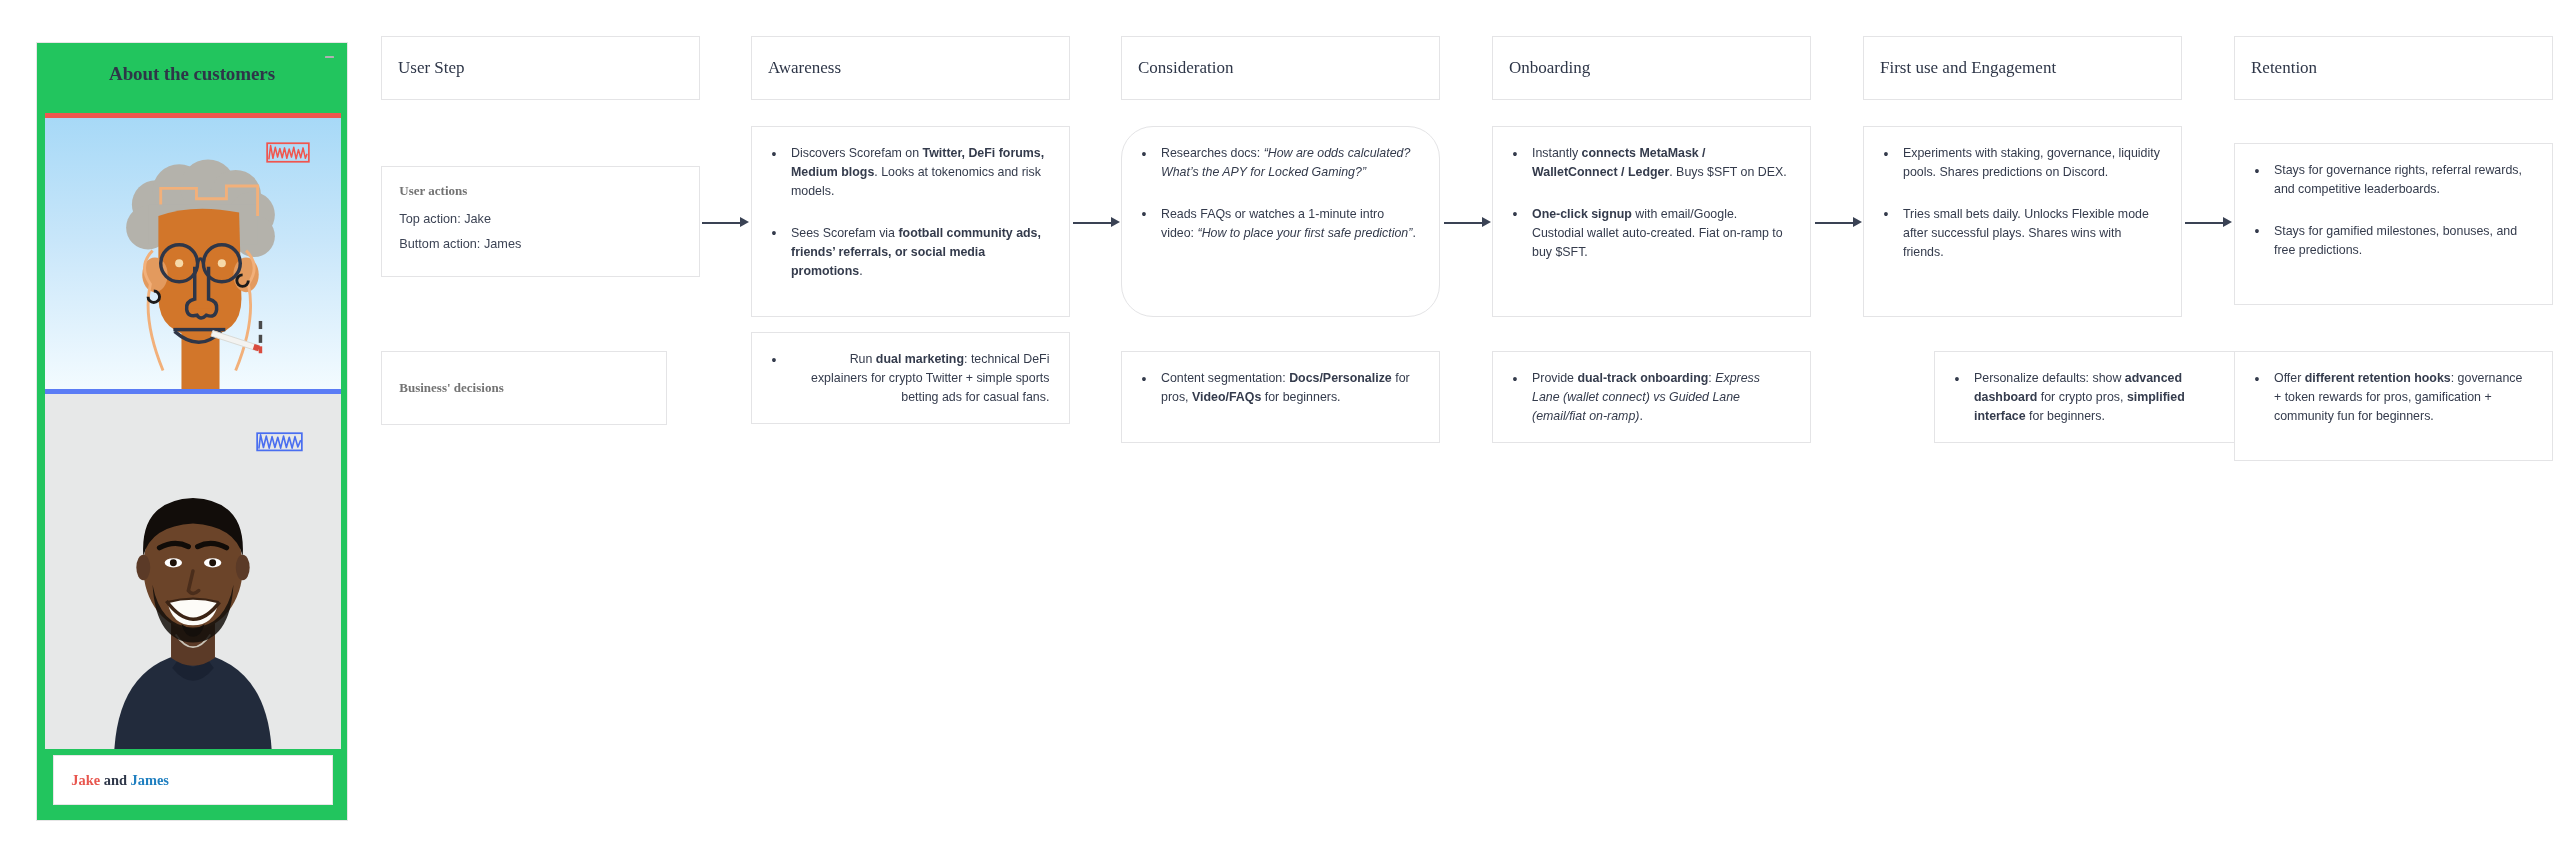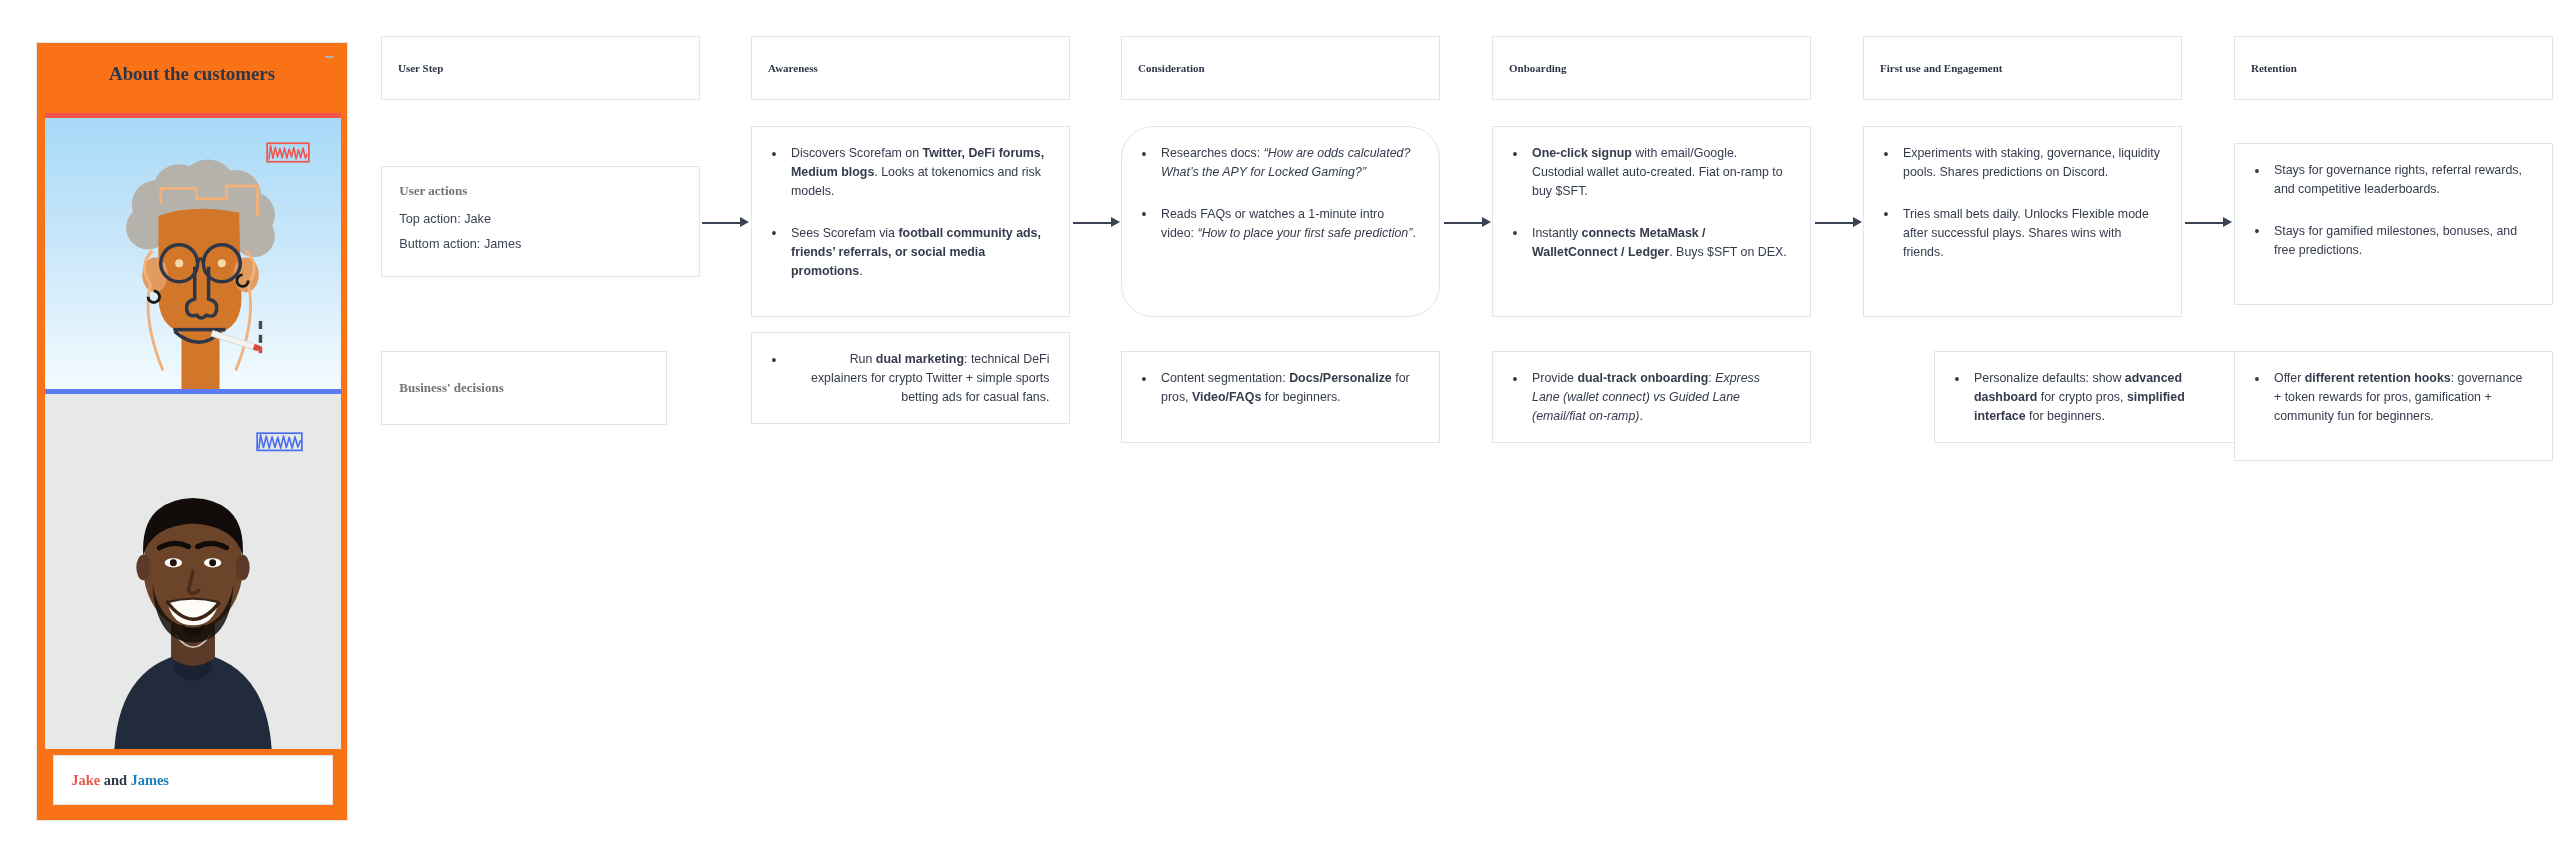--- a/index.html
+++ b/index.html
@@ -8,21 +8,21 @@
     background: #ffffff;
     font-family: "Liberation Sans", sans-serif;
     overflow: hidden;
   }
   .board { position: relative; width: 2576px; height: 855px; }
 
   
   .customer-panel {
     position: absolute; left: 36px; top: 42px;
     width: 312px; height: 779px;
-    background: #f97316;
+    background: #22c55e;
     border: 1.2px solid #e6e6e6;
   }
   .minimize-icon {
     position: absolute; right: 12.7px; top: 12.7px;
     width: 9.2px; height: 2.3px; background: #b0b0b3; border-radius: 0.6px;
   }
   .panel-title {
     text-align: center;
     font-family: "Liberation Serif", serif;
     font-weight: bold;
@@ -73,21 +73,21 @@
   .cell {
     position: absolute;
     border: 1.2px solid #e4e4e6;
     background: #ffffff;
   }
   .cell-head {
     display: flex; align-items: center;
   }
   .head-label {
     font-family: "Liberation Serif", serif;
-    font-weight: bold; font-size: 11px; color: #2e3648;
+    font-weight: normal; font-size: 17px; color: #2e3648;
     padding-left: 16px;
   }
   .rowlabel-cell { display: flex; align-items: center; }
   .rowlabel-inner { padding-left: 17.3px; }
   .rowlabel-title {
     font-family: "Liberation Serif", serif;
     font-weight: bold; font-size: 13px; color: #737373;
     margin-bottom: 10.4px;
   }
   .rowlabel-line {
@@ -281,22 +281,22 @@
         </ul>
     </div>
     <div class="cell" style="left:740px;top:126px; width:319px; height:191px;border-radius:32px;">
       <ul class="bullets">
           <li><span>Researches docs: </span><i>“How are odds calculated? What’s the APY for Locked Gaming?”</i></li>
           <li><span>Reads FAQs or watches a 1-minute intro video: </span><i>“How to place your first safe prediction”</i><span>.</span></li>
         </ul>
     </div>
     <div class="cell" style="left:1111px;top:126px; width:319px; height:191px;">
       <ul class="bullets">
+          <li><span>Instantly </span><b>connects MetaMask / WalletConnect / Ledger</b><span>. Buys $SFT on DEX.</span></li>
           <li><b>One-click signup</b><span> with email/Google. Custodial wallet auto-created. Fiat on-ramp to buy $SFT.</span></li>
-          <li><span>Instantly </span><b>connects MetaMask / WalletConnect / Ledger</b><span>. Buys $SFT on DEX.</span></li>
         </ul>
     </div>
     <div class="cell" style="left:1482px;top:126px; width:319px; height:191px;">
       <ul class="bullets">
           <li><span>Experiments with staking, governance, liquidity pools. Shares predictions on Discord.</span></li>
           <li><span>Tries small bets daily. Unlocks Flexible mode after successful plays. Shares wins with friends.</span></li>
         </ul>
     </div>
     <div class="cell" style="left:1853px;top:143px; width:319px; height:162px;">
       <ul class="bullets">

